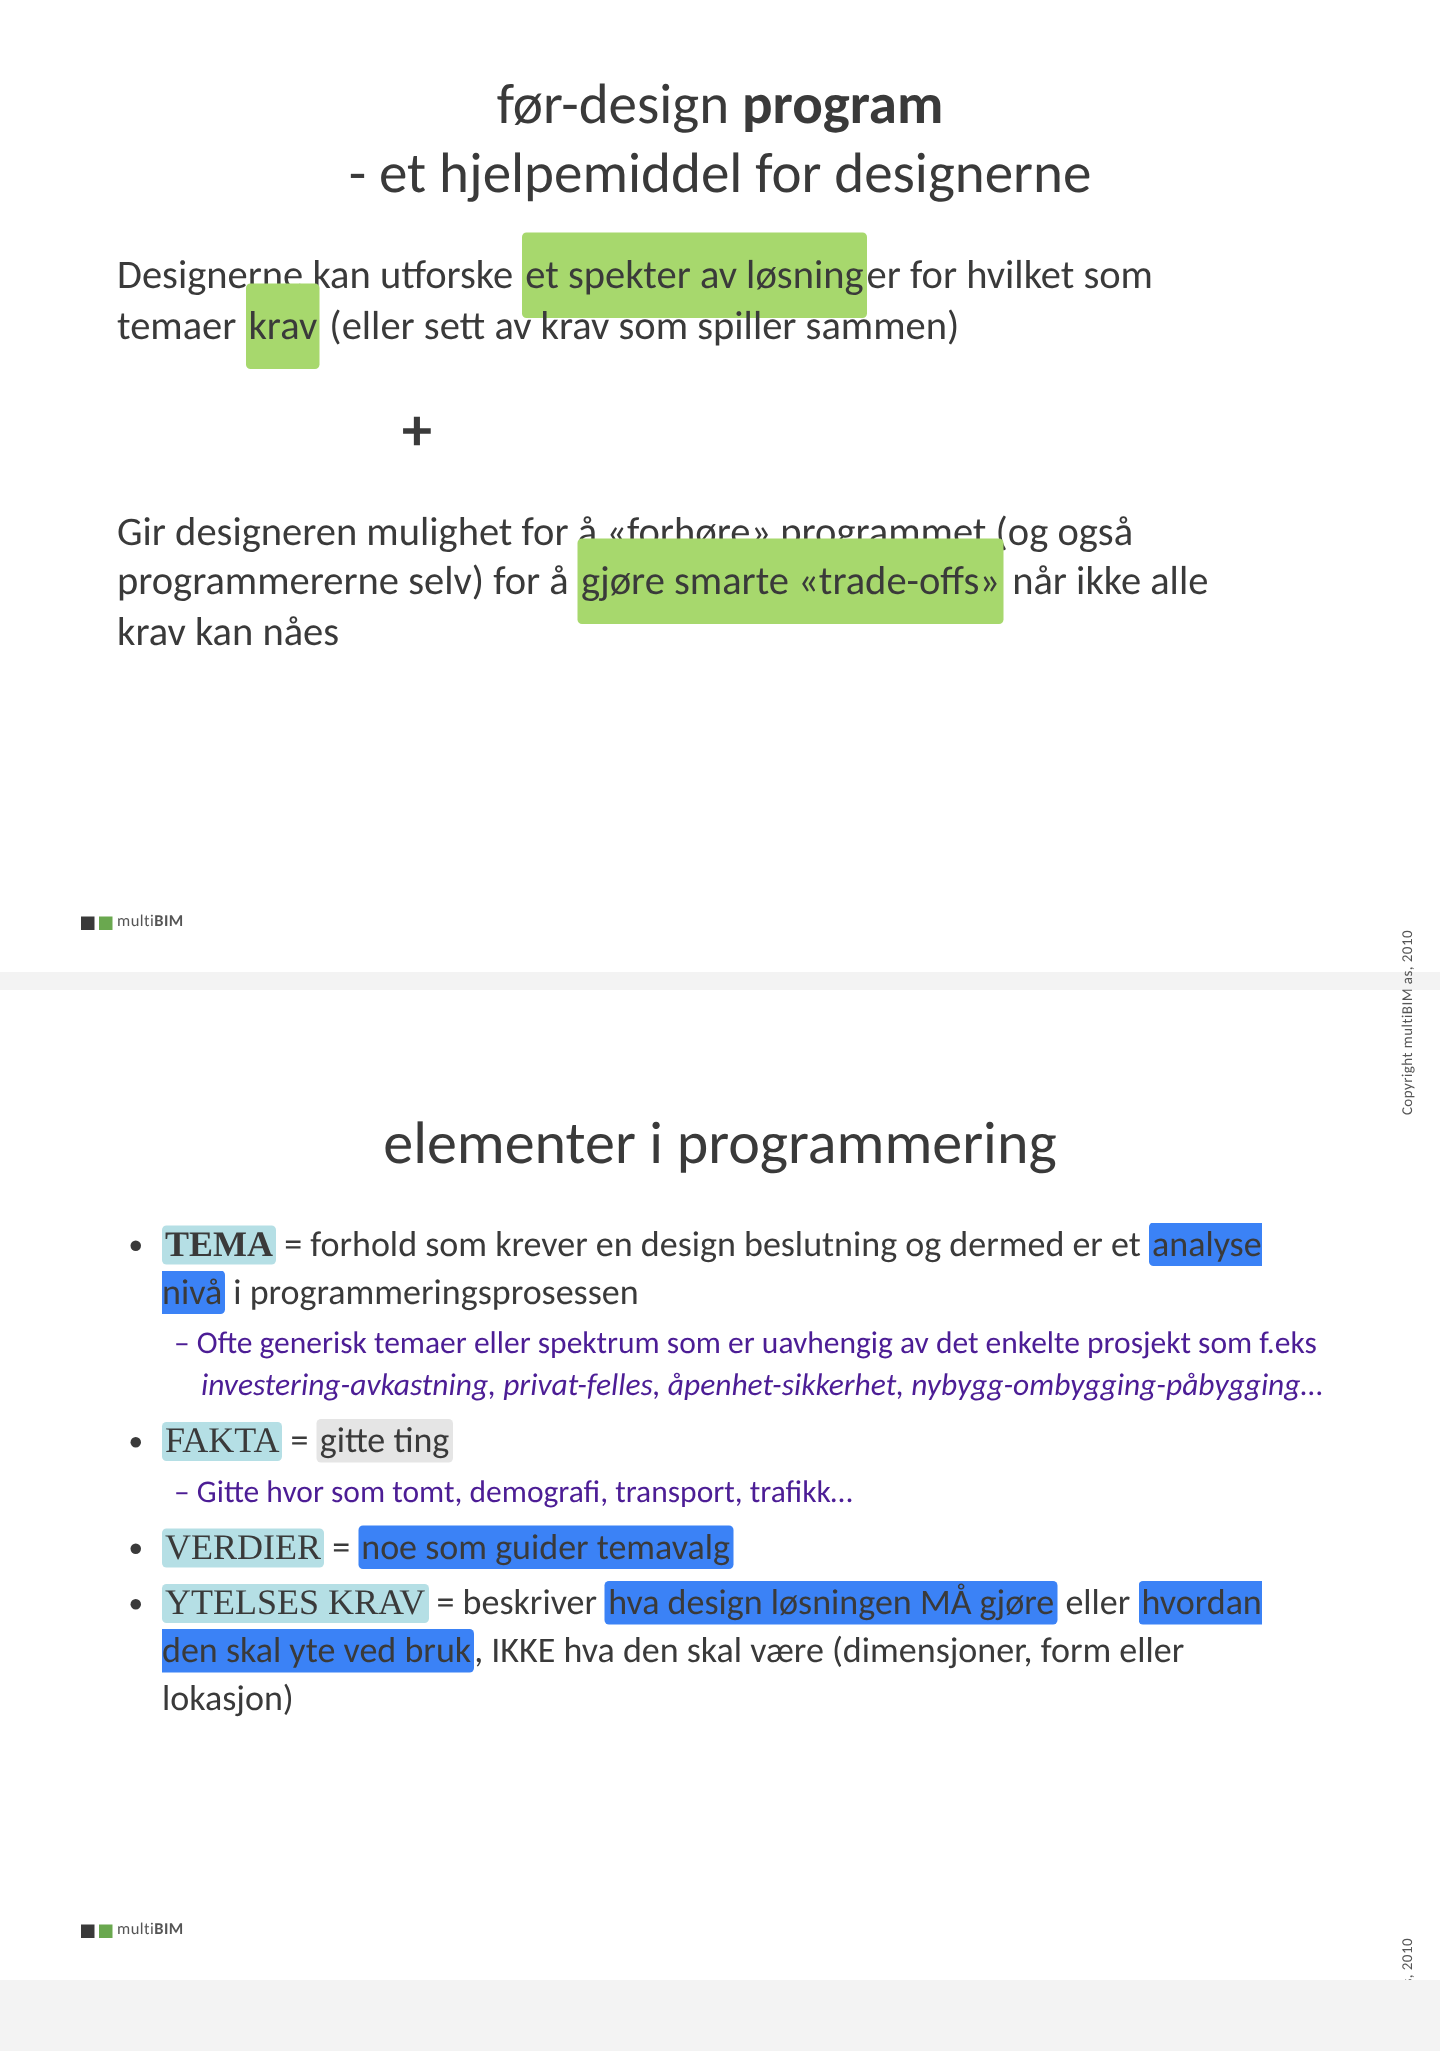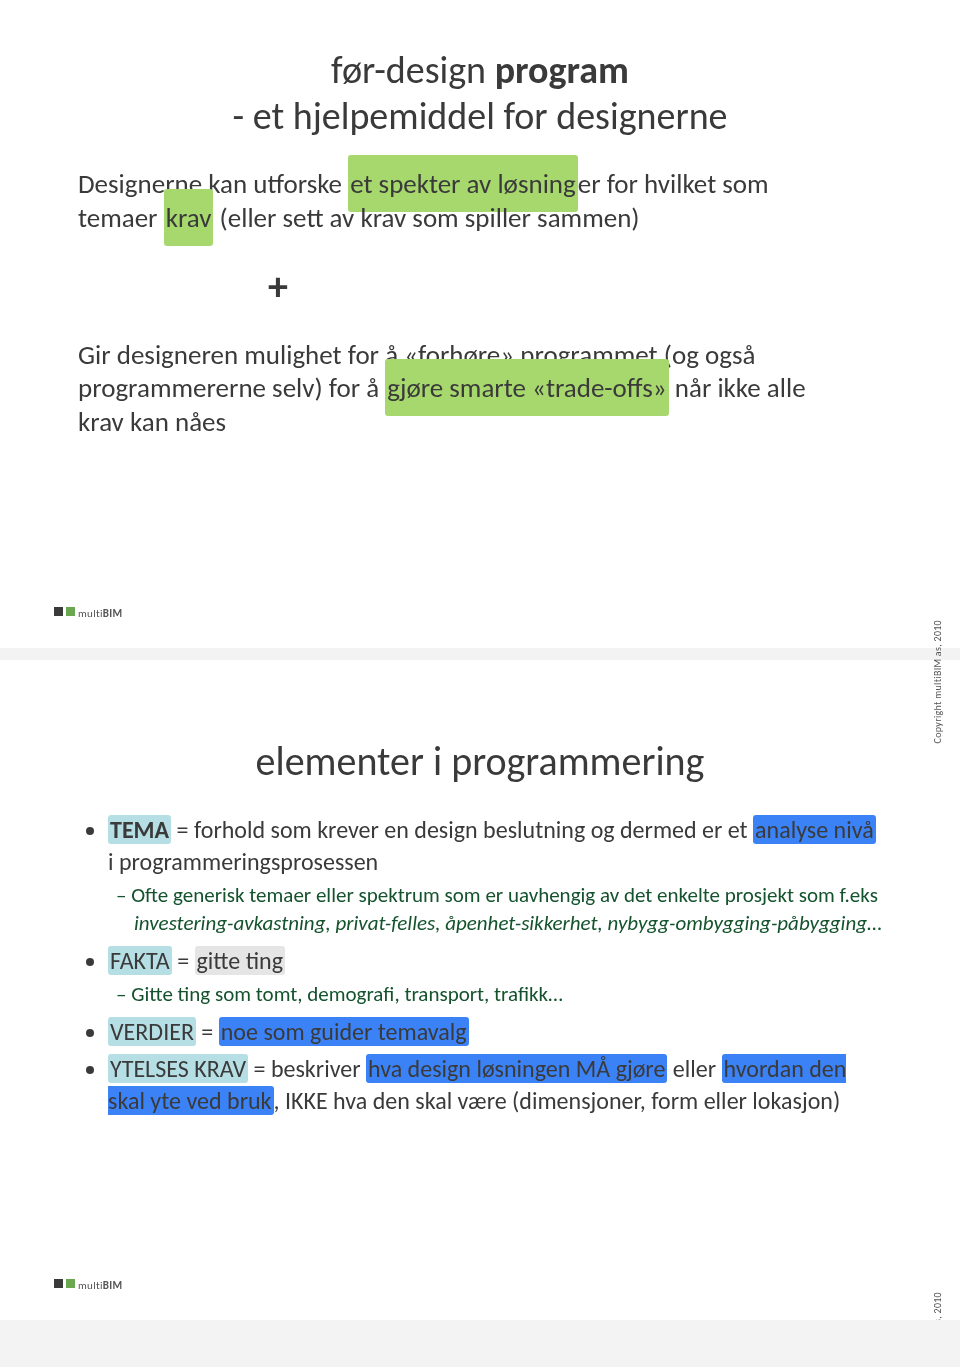--- a/index.html
+++ b/index.html
@@ -49,20 +49,21 @@
     display: inline;
     background: #a7d86d;
     border-radius: 3px;
     padding: 12px 2px;
   }
   .hl-blue {
     display: inline;
     background: #b5dfe5;
     border-radius: 3px;
     padding: 0 2px;
+    font-family: Liberation Serif, serif;
   }
   .hl-yellow {
     display: inline;
     background: #3b82f6;
     border-radius: 3px;
     padding: 0 2px;
   }
   .hl-yellow-light {
     display: inline;
     background: #e5e5e5;
@@ -78,42 +79,42 @@
     font-size: 10px;
     color: #555;
     letter-spacing: 0.3px;
     white-space: nowrap;
   }
   .logo {
     position: absolute;
     left: 54px;
     bottom: 28px;
     display: flex;
-    align-items: flex-start;
+    align-items: flex-end;
     gap: 3px;
     font-size: 11px;
     color: #555;
     font-weight: 400;
   }
   .logo .sq { width:9px; height:9px; background:#3a3a3a; display:inline-block; }
   .logo .sq2 { width:9px; height:9px; background:#6aa84f; display:inline-block; }
   .logo .brand { font-weight:400; letter-spacing:0.3px; }
   .logo .brand b { font-weight:700; }
   
   .list {
     font-size: 24px;
     line-height: 1.35;
     color: #3a3a3a;
     margin: 24px 0 0 0;
     padding-left: 30px;
   }
   .list li { margin-bottom: 4px; }
   .sublist {
     font-size: 21px;
-    color: #14532d;
+    color: #4c1d95;
     list-style: none;
     margin: 2px 0 8px 8px;
     padding-left: 18px;
   }
   .sublist li::before {
     content: "– ";
     margin-left: -18px;
   }
   .bold { font-weight: 700; }
   .italic { font-style: italic; }
@@ -158,21 +159,21 @@
         <ul class="sublist">
           <li>
             <span>Ofte generisk temaer eller spektrum som er uavhengig av det enkelte prosjekt som f.eks </span><span class="italic">investering-avkastning, privat-felles, åpenhet-sikkerhet, nybygg-ombygging-påbygging</span><span>…</span>
           </li>
         </ul>
       </li>
 
       <li>
         <span class="hl-blue">FAKTA</span><span> = </span><span class="hl-yellow-light">gitte ting</span>
         <ul class="sublist">
-          <li>Gitte ting som tomt, demografi, transport, trafikk…</li>
+          <li>Gitte hvor som tomt, demografi, transport, trafikk…</li>
         </ul>
       </li>
 
       <li>
         <span class="hl-blue">VERDIER</span><span> = </span><span class="hl-yellow">noe som guider temavalg</span>
       </li>
 
       <li>
         <span class="hl-blue">YTELSES KRAV</span><span> = beskriver </span><span class="hl-yellow">hva design løsningen MÅ gjøre</span><span> eller </span><span class="hl-yellow">hvordan den skal yte ved bruk</span><span>, IKKE hva den skal være (dimensjoner, form eller lokasjon)</span>
       </li>

